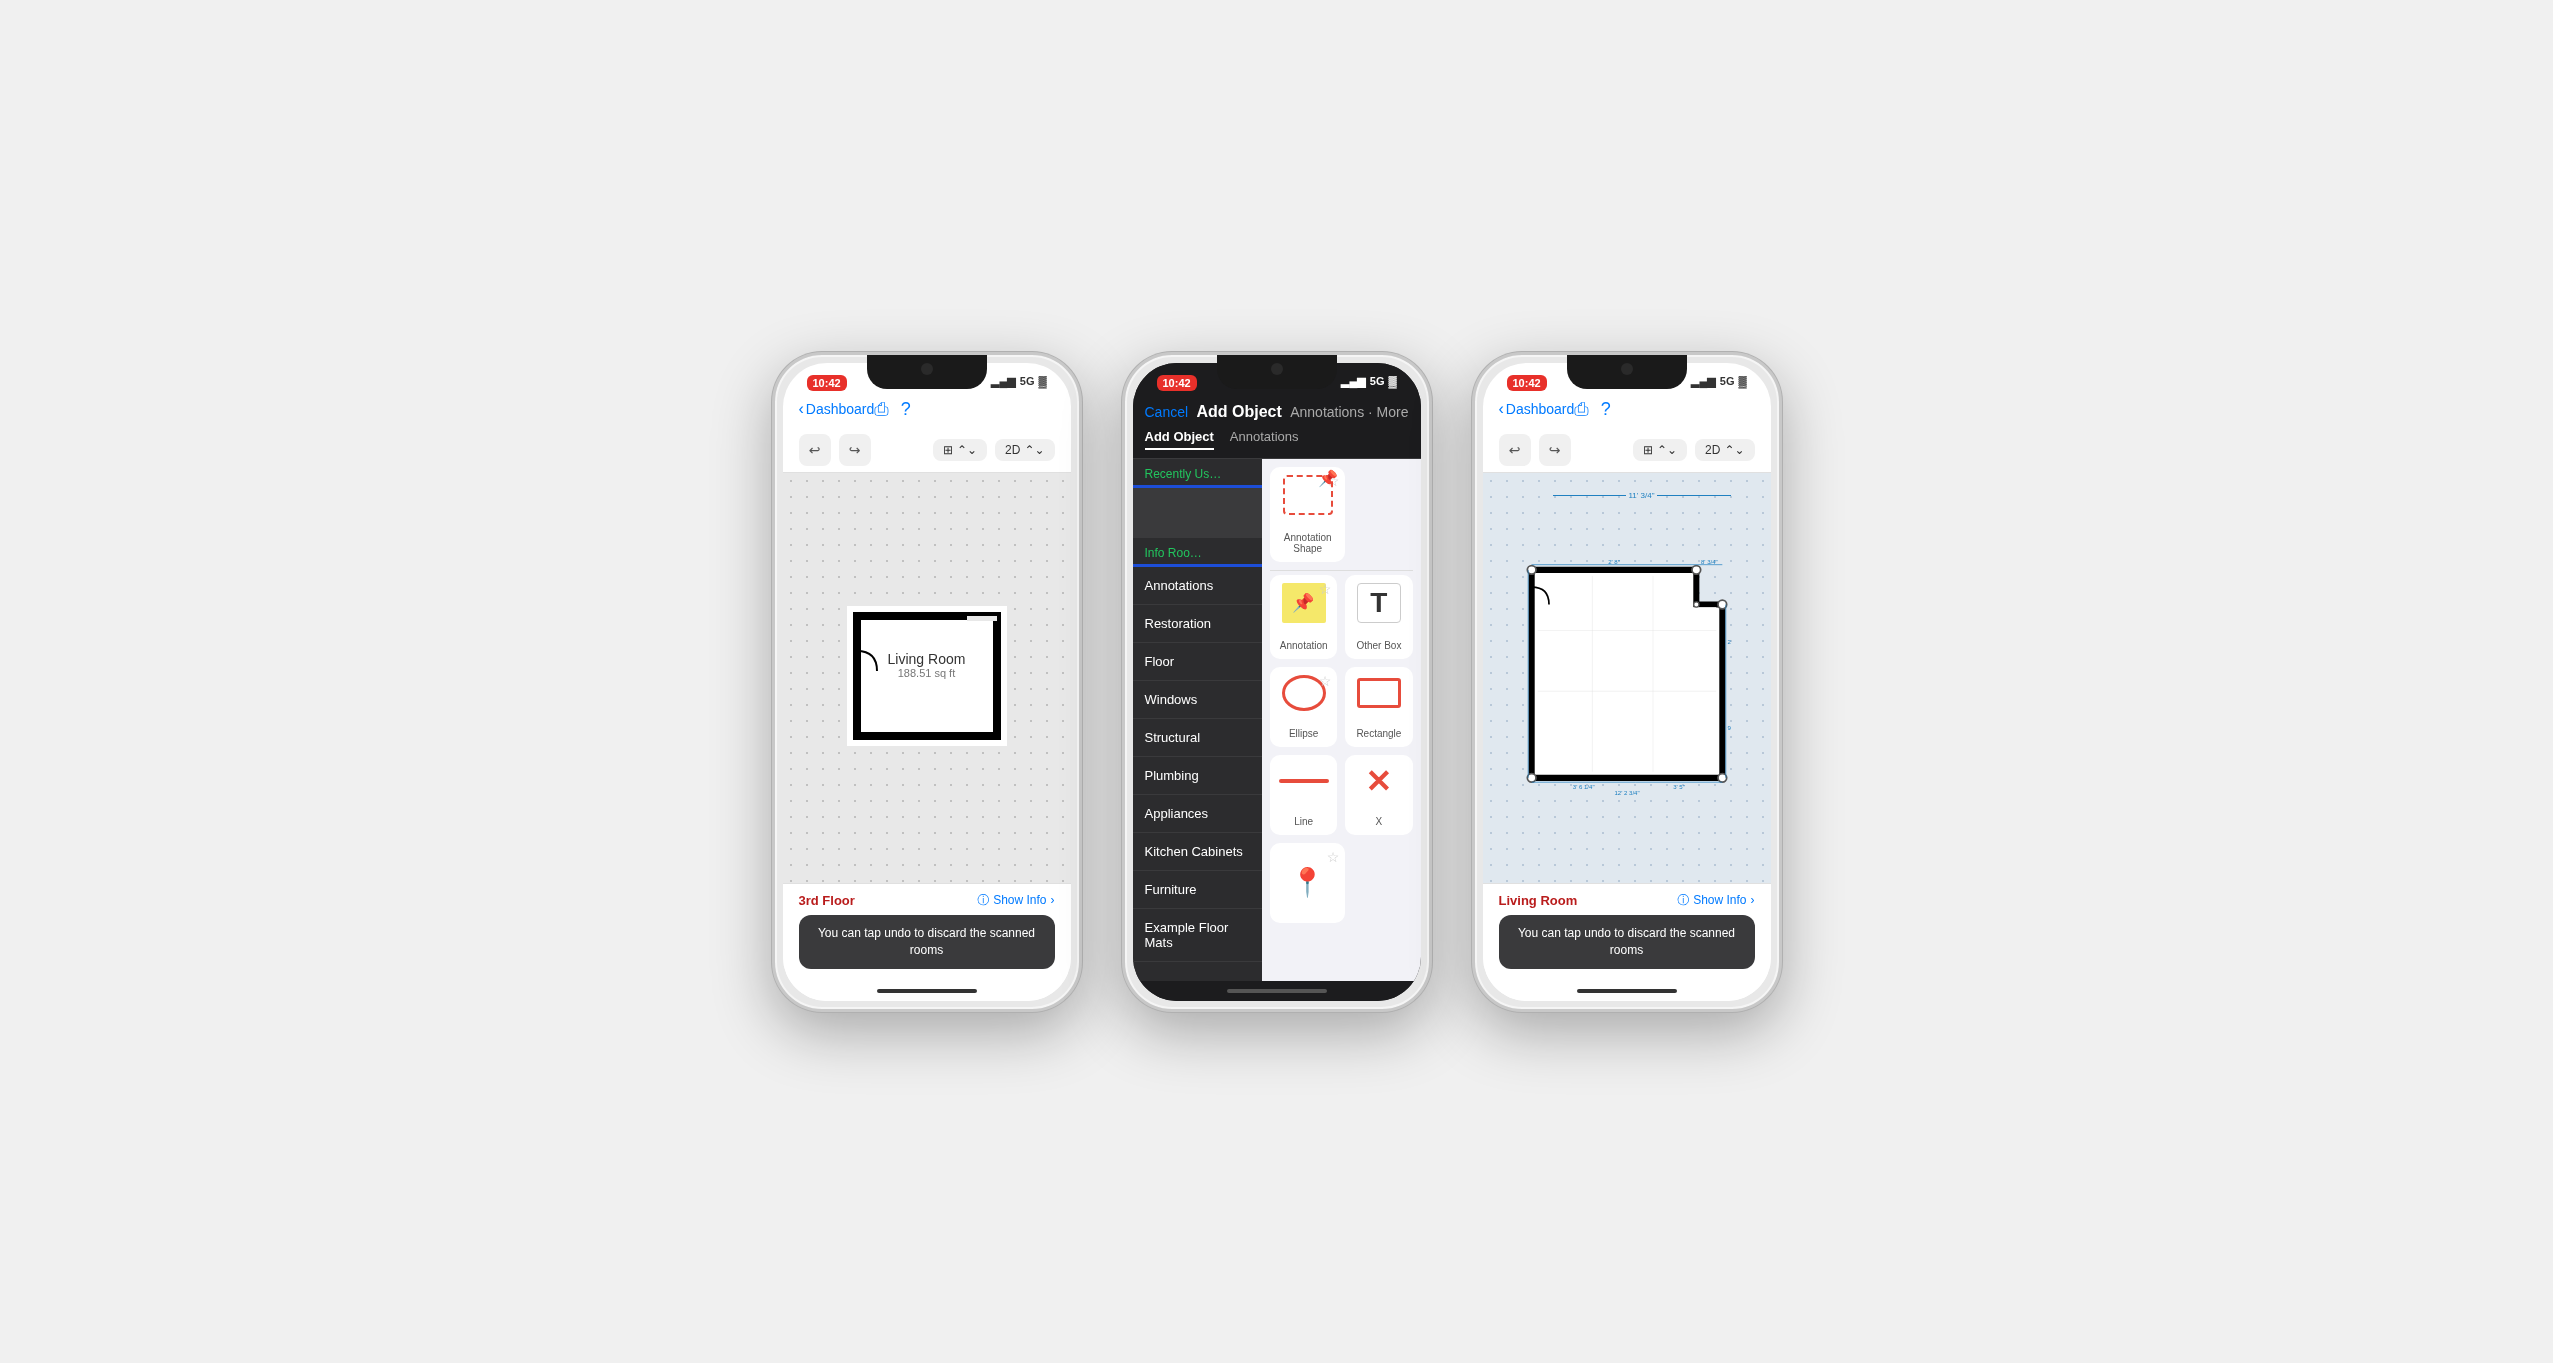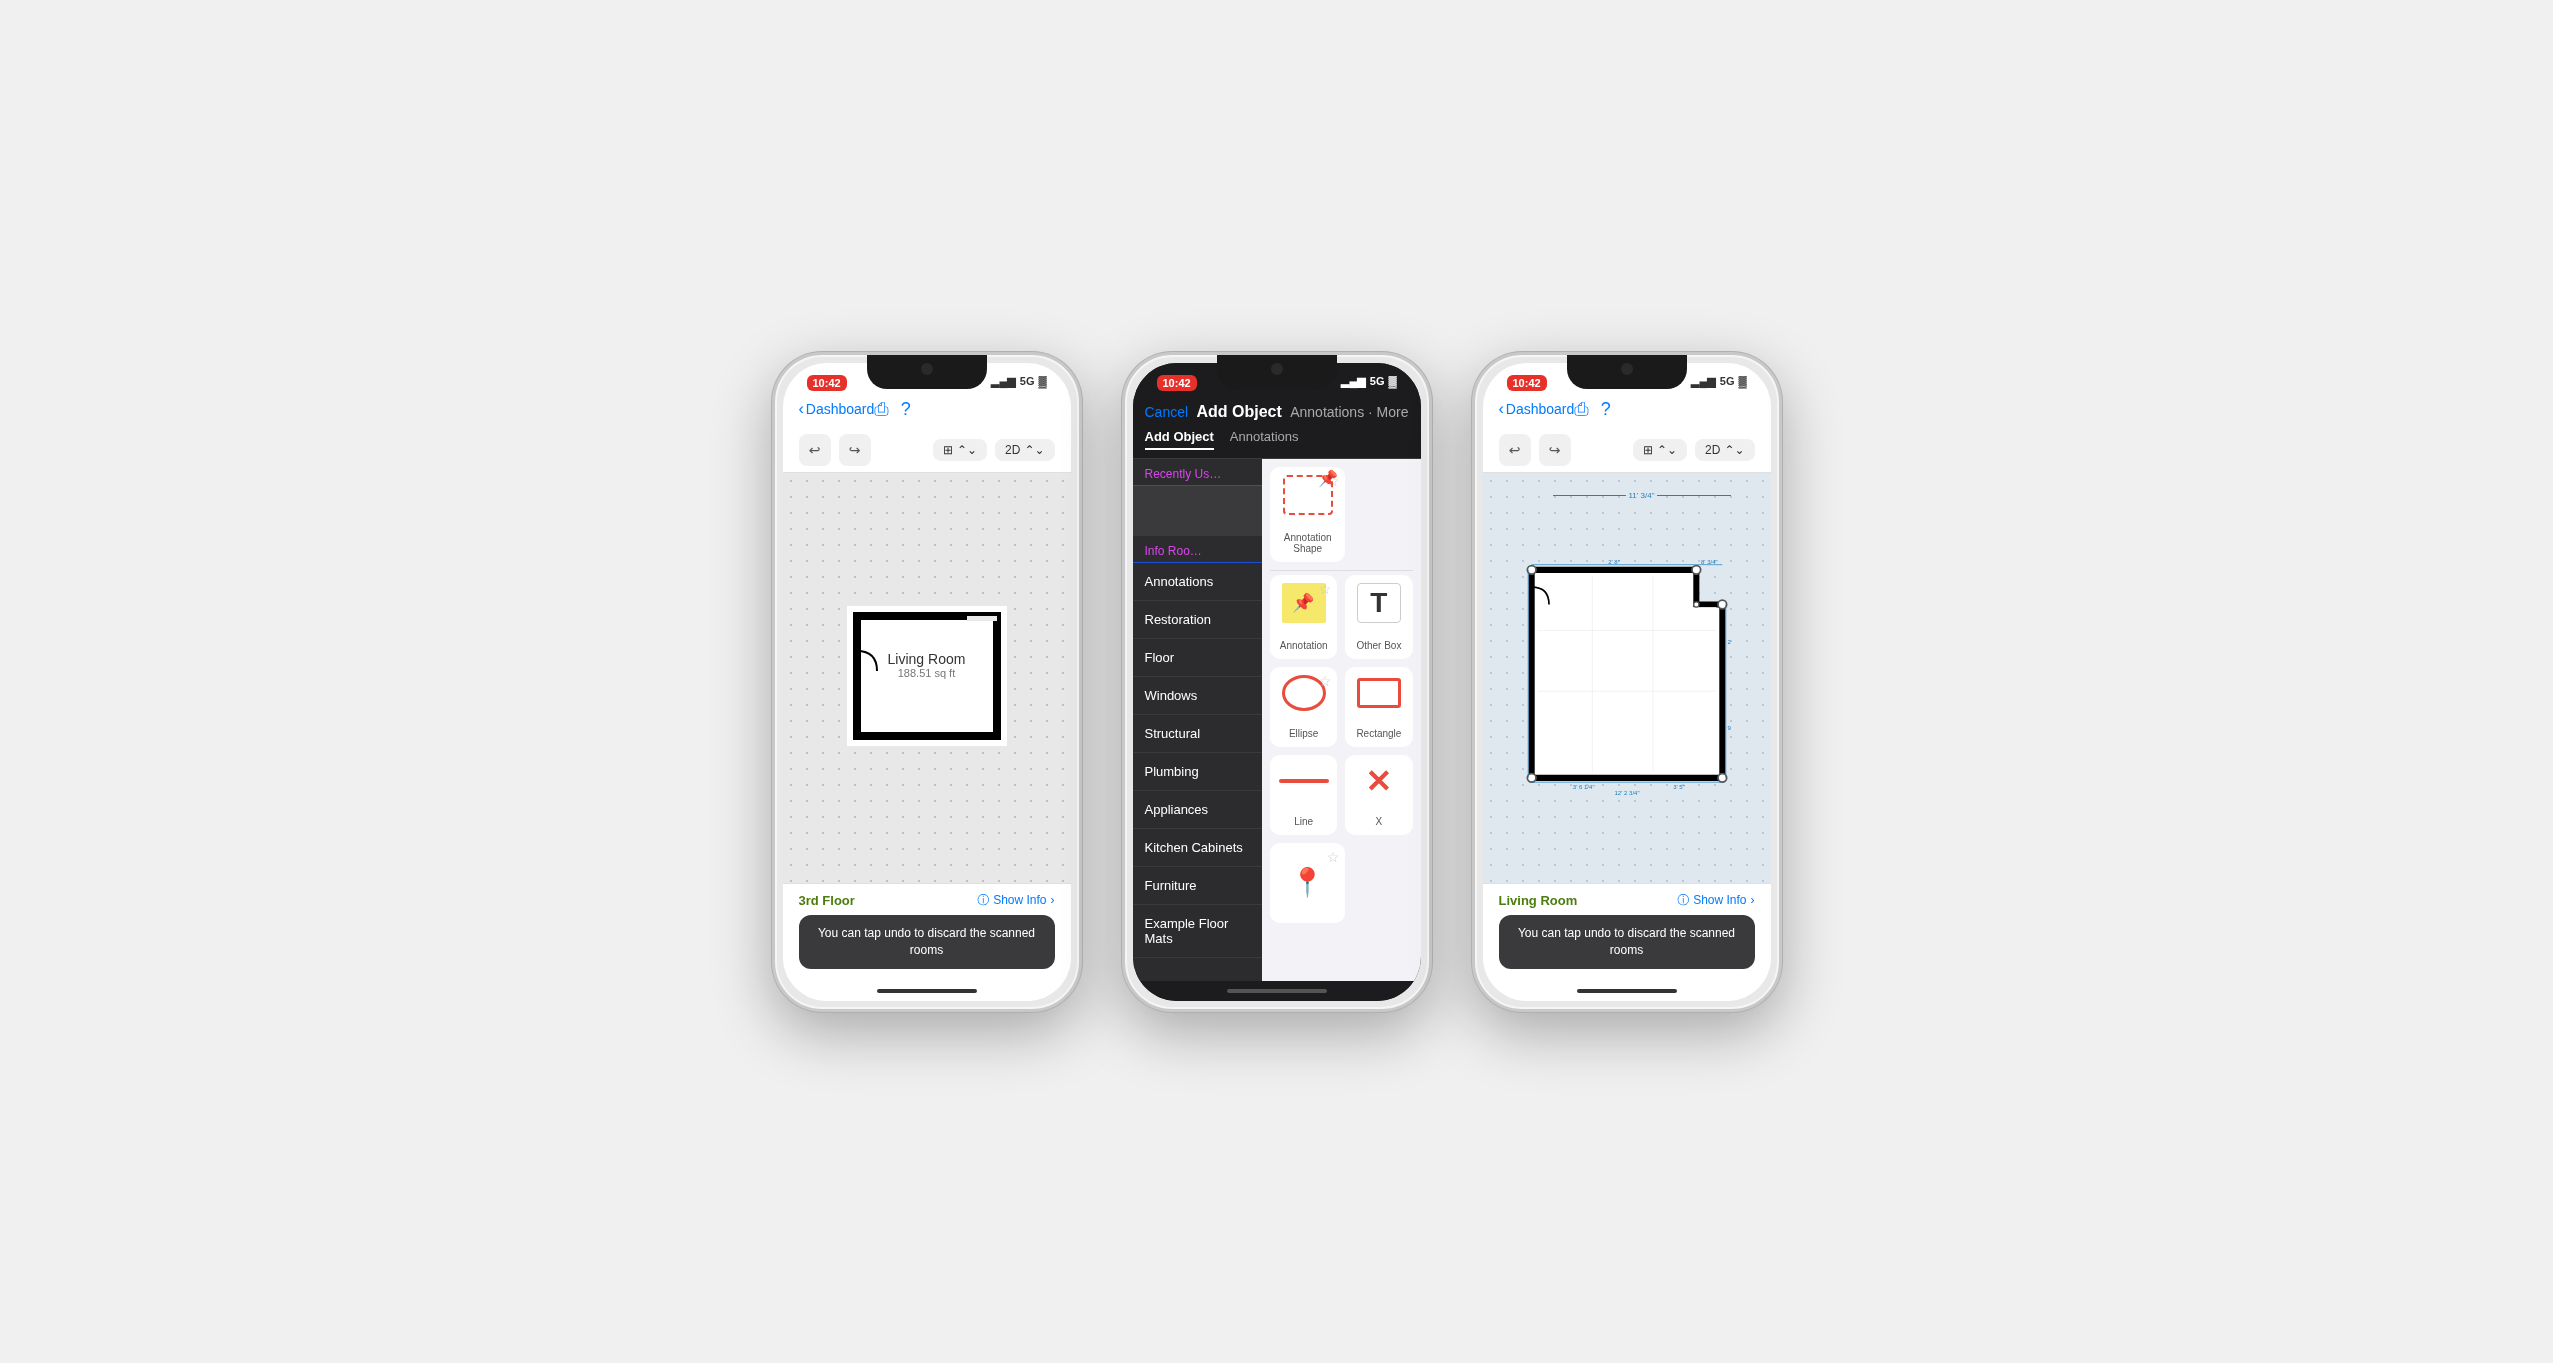--- a/index.html
+++ b/index.html
@@ -164,21 +164,21 @@
       background: white;
       border-top: 1px solid #e0e0e0;
       flex-shrink: 0;
     }
     .floor-info {
       display: flex;
       align-items: center;
       justify-content: space-between;
       margin-bottom: 6px;
     }
-    .floor-label { font-size: 13px; font-weight: 600; color: #4d7c0f; }
+    .floor-label { font-size: 13px; font-weight: 600; color: #b91c1c; }
     .show-info { font-size: 12px; color: #007aff; display: flex; align-items: center; gap: 4px; }
     .toast {
       background: #3a3a3c;
       color: white;
       border-radius: 12px;
       padding: 10px 14px;
       font-size: 12px;
       text-align: center;
       line-height: 1.4;
       margin-bottom: 4px;
@@ -205,23 +205,23 @@
       display: flex;
       overflow: hidden;
     }
     .category-list {
       width: 45%;
       background: #2c2c2e;
       overflow-y: auto;
     }
     .category-section-title {
       font-size: 12px;
-      color: #d946ef;
+      color: #22c55e;
       padding: 8px 12px 4px;
-      border-bottom: 1px solid #1d4ed8;
+      border-bottom: 3px solid #1d4ed8;
     }
     .category-item {
       padding: 11px 12px;
       font-size: 13px;
       color: white;
       border-bottom: 1px solid #3a3a3c;
     }
 
     .objects-grid {
       flex: 1;

